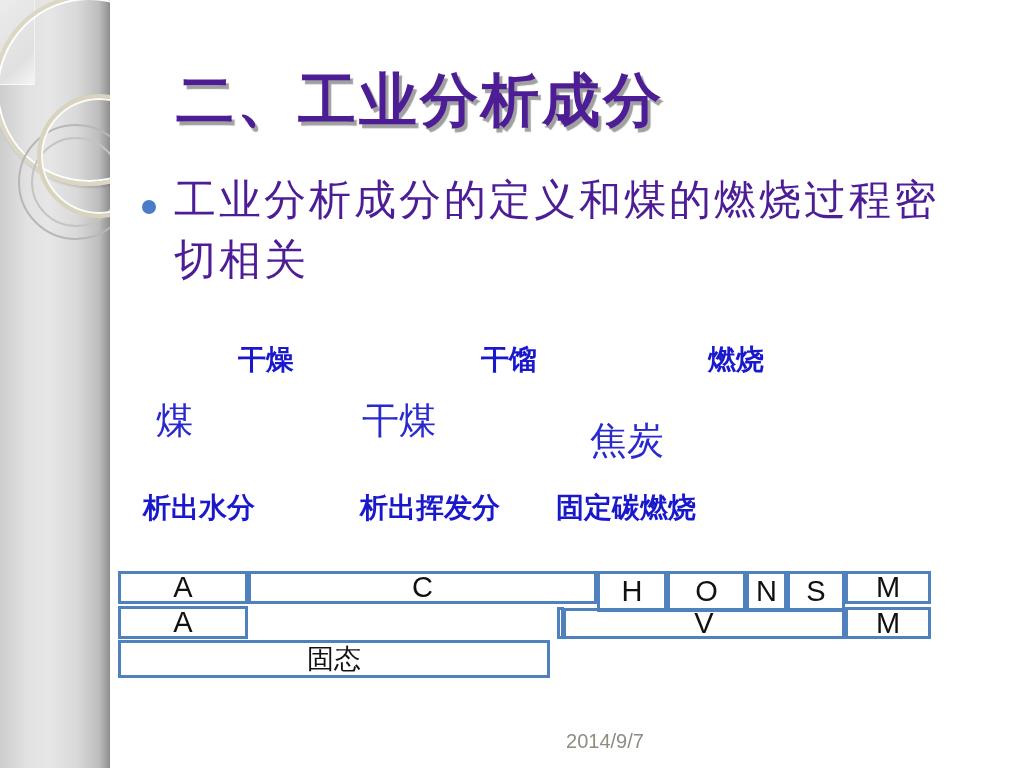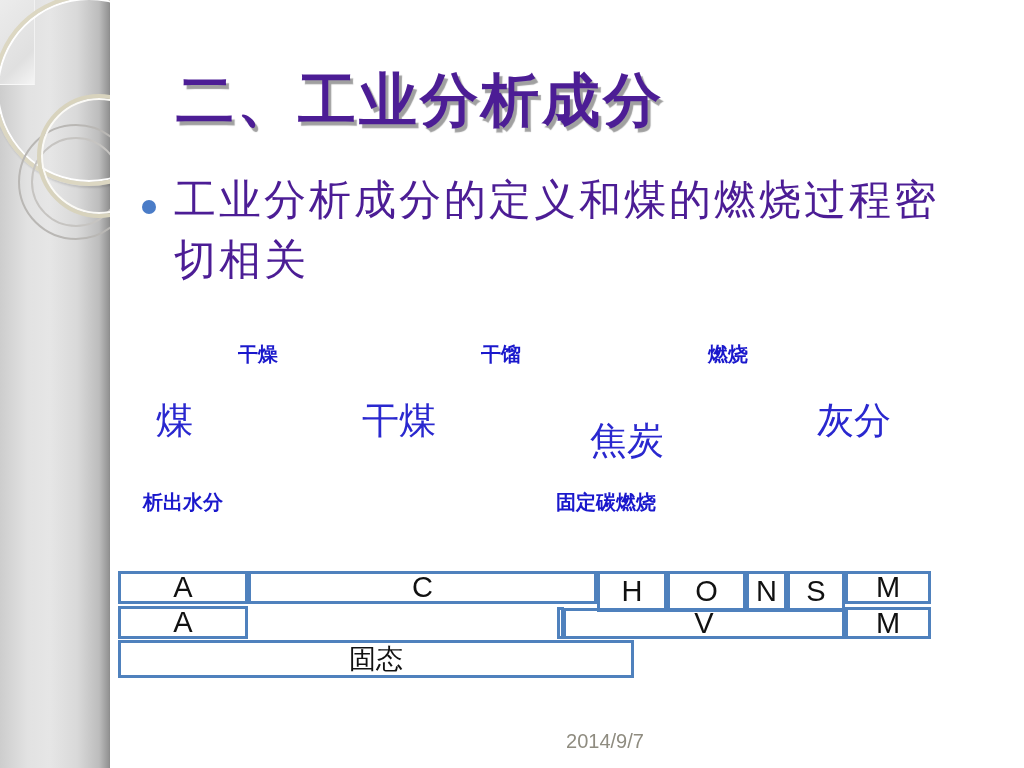--- a/index.html
+++ b/index.html
@@ -49,21 +49,21 @@
     border-radius:50%;background:#4a7cc7;
   }
   .bullet-text{
     position:absolute;left:174px;top:170px;width:800px;
     font-size:42px;line-height:60px;color:#4c1d95;
     letter-spacing:3px;font-weight:500;
   }
   
   .stage-label,.release-label{
     position:absolute;font-family:"DejaVu Serif","Liberation Serif",serif;
-    font-weight:bold;color:#1a18cc;font-size:20px;white-space:nowrap;
+    font-weight:bold;color:#1a18cc;font-size:28px;white-space:nowrap;
   }
   .substance{
     position:absolute;font-family:"DejaVu Serif","Liberation Serif",serif;
     color:#2a28cf;font-size:37px;white-space:nowrap;
   }
   
   .comp-table{position:absolute;left:118px;top:571px;width:813px;height:108px;}
   .cell{
     position:absolute;box-sizing:border-box;border:3px solid #4f81bd;
     display:flex;align-items:center;justify-content:center;
@@ -95,39 +95,39 @@
   <div class="bullet-dot"></div>
   <div class="bullet-text">工业分析成分的定义和煤的燃烧过程密切相关</div>
 
   <div class="stage-label" style="left:238px;top:341px;">干燥</div>
   <div class="stage-label" style="left:481px;top:341px;">干馏</div>
   <div class="stage-label" style="left:708px;top:341px;">燃烧</div>
 
   <div class="substance" style="left:156px;top:396px;">煤</div>
   <div class="substance" style="left:362px;top:396px;">干煤</div>
   <div class="substance" style="left:590px;top:416px;text-align:right;">焦炭</div>
-  <div class="substance" style="left:817px;top:396px;">灰分</div>
 
   <div class="release-label" style="left:143px;top:489px;">析出水分</div>
+  <div class="release-label" style="left:360px;top:489px;">析出挥发分</div>
   <div class="release-label" style="left:556px;top:489px;">固定碳燃烧</div>
 
   <div class="comp-table">
 
     <div class="cell" style="left:445px;top:37px;width:282px;height:31px;">V</div>
 
     <div class="cell" style="left:0;top:0;width:130px;height:33px;">A</div>
     <div class="cell" style="left:130px;top:0;width:349px;height:33px;">C</div>
     <div class="cell" style="left:479px;top:0;width:70px;height:41px;">H</div>
     <div class="cell" style="left:549px;top:0;width:79px;height:41px;">O</div>
     <div class="cell" style="left:628px;top:0;width:41px;height:41px;">N</div>
     <div class="cell" style="left:669px;top:0;width:58px;height:41px;">S</div>
     <div class="cell" style="left:727px;top:0;width:86px;height:33px;">M</div>
 
     <div class="cell" style="left:0;top:35px;width:130px;height:33px;">A</div>
     <div class="cell" style="left:439px;top:36px;width:7px;height:32px;"></div>
     <div class="cell" style="left:727px;top:36px;width:86px;height:32px;">M</div>
 
-    <div class="cell cjk" style="left:0;top:69px;width:516px;height:38px;">固态</div>
+    <div class="cell cjk" style="left:0;top:69px;width:432px;height:38px;">固态</div>
   </div>
 
   <div class="date">2014/9/7</div>
 
 </div>
 
 </body></html>

